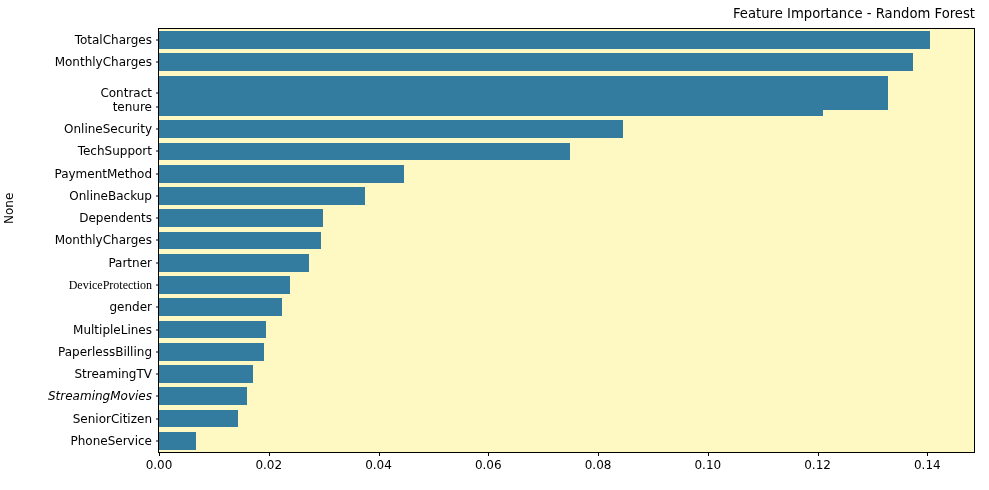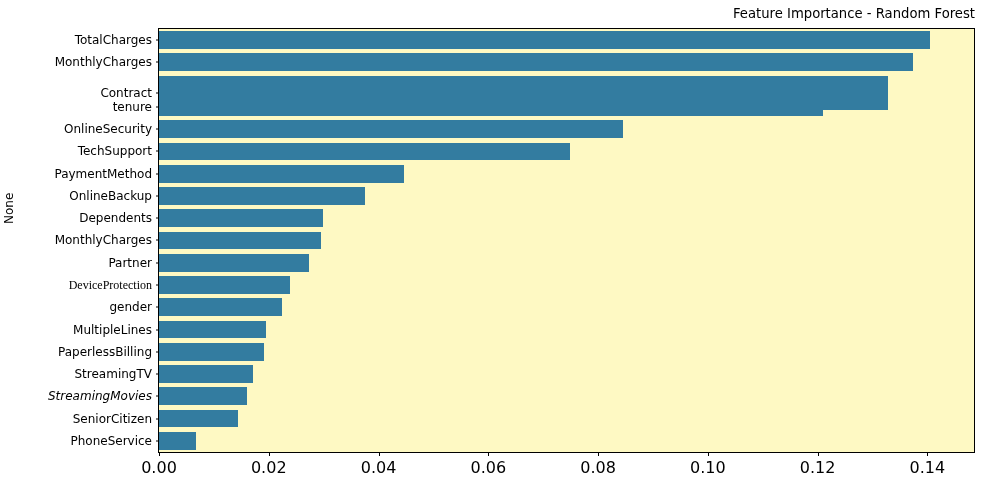--- a/index.html
+++ b/index.html
@@ -98,21 +98,21 @@
   .xtick {
     position: absolute;
     top: 100%;
     width: 1px;
     height: 3.5px;
     background: #000000;
   }
   .xtick-label {
     position: absolute;
     top: calc(100% + 6px);
-    font-size: 16px;
+    font-size: 12px;
     color: #000000;
     white-space: nowrap;
     transform: translateX(-50%);
   }
 </style>
 </head>
 <body>
 
 <div id="figure">
 

